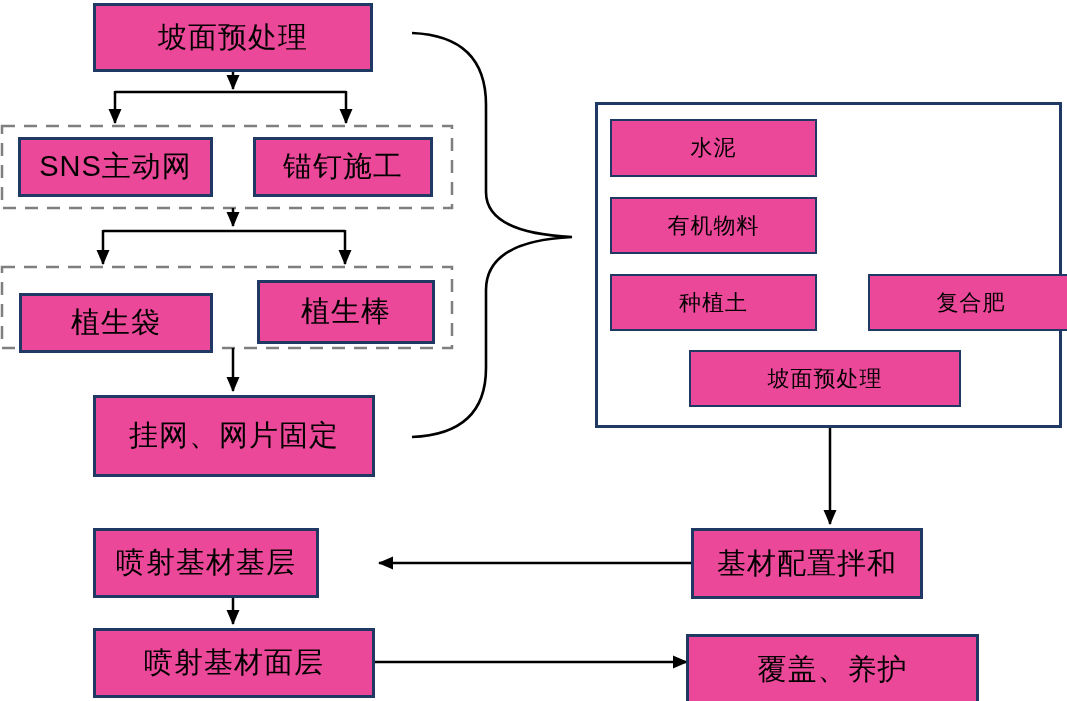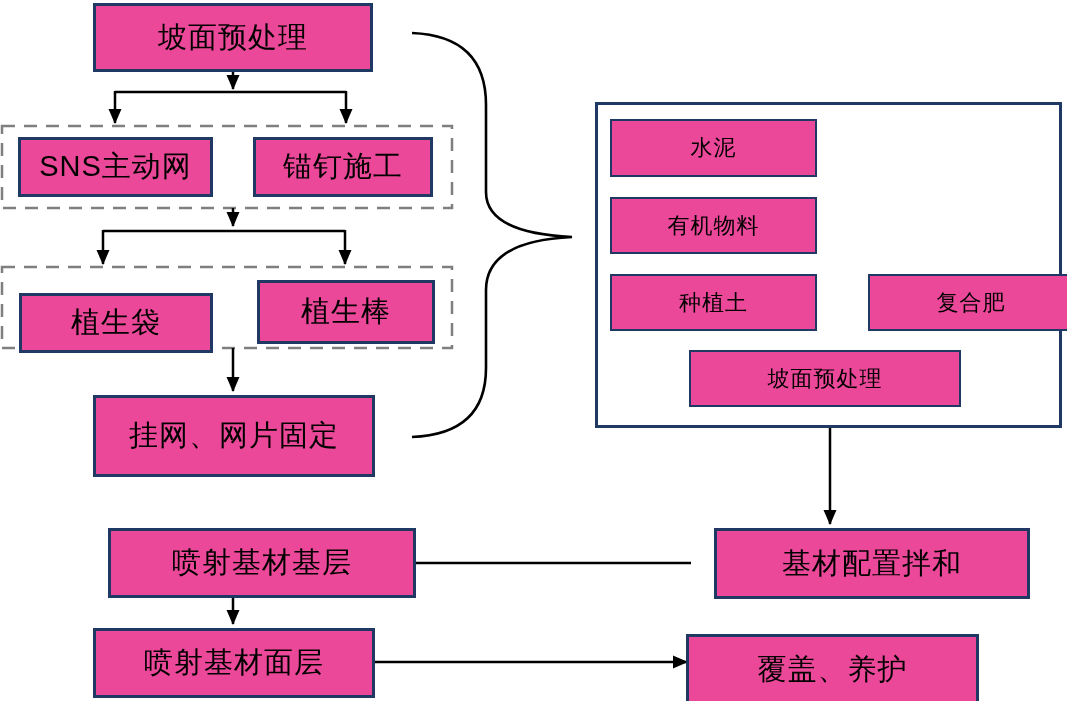--- a/index.html
+++ b/index.html
@@ -89,21 +89,21 @@
 
   <div class="box small" style="left:610px;top:197px;width:207px;height:57px;">有机物料</div>
 
 
   <div class="box small" style="left:610px;top:274px;width:207px;height:57px;">种植土</div>
 
   <div class="box small" style="left:868px;top:274px;width:206px;height:57px;">复合肥</div>
 
   <div class="box small" style="left:689px;top:350px;width:272px;height:57px;">坡面预处理</div>
 
-  <div class="box" style="left:691px;top:528px;width:316px;height:71px;margin-left:23px;">基材配置拌和</div>
+  <div class="box" style="left:691px;top:528px;width:232px;height:71px;">基材配置拌和</div>
 
-  <div class="box" style="left:108px;top:528px;width:308px;height:70px;">喷射基材基层</div>
+  <div class="box" style="left:93px;top:528px;width:226px;height:70px;">喷射基材基层</div>
 
   <div class="box" style="left:93px;top:628px;width:282px;height:70px;">喷射基材面层</div>
 
   <div class="box" style="left:686px;top:628px;width:293px;height:72px;margin-top:6px;">覆盖、养护</div>
 
 </div>
 
 </body></html>

